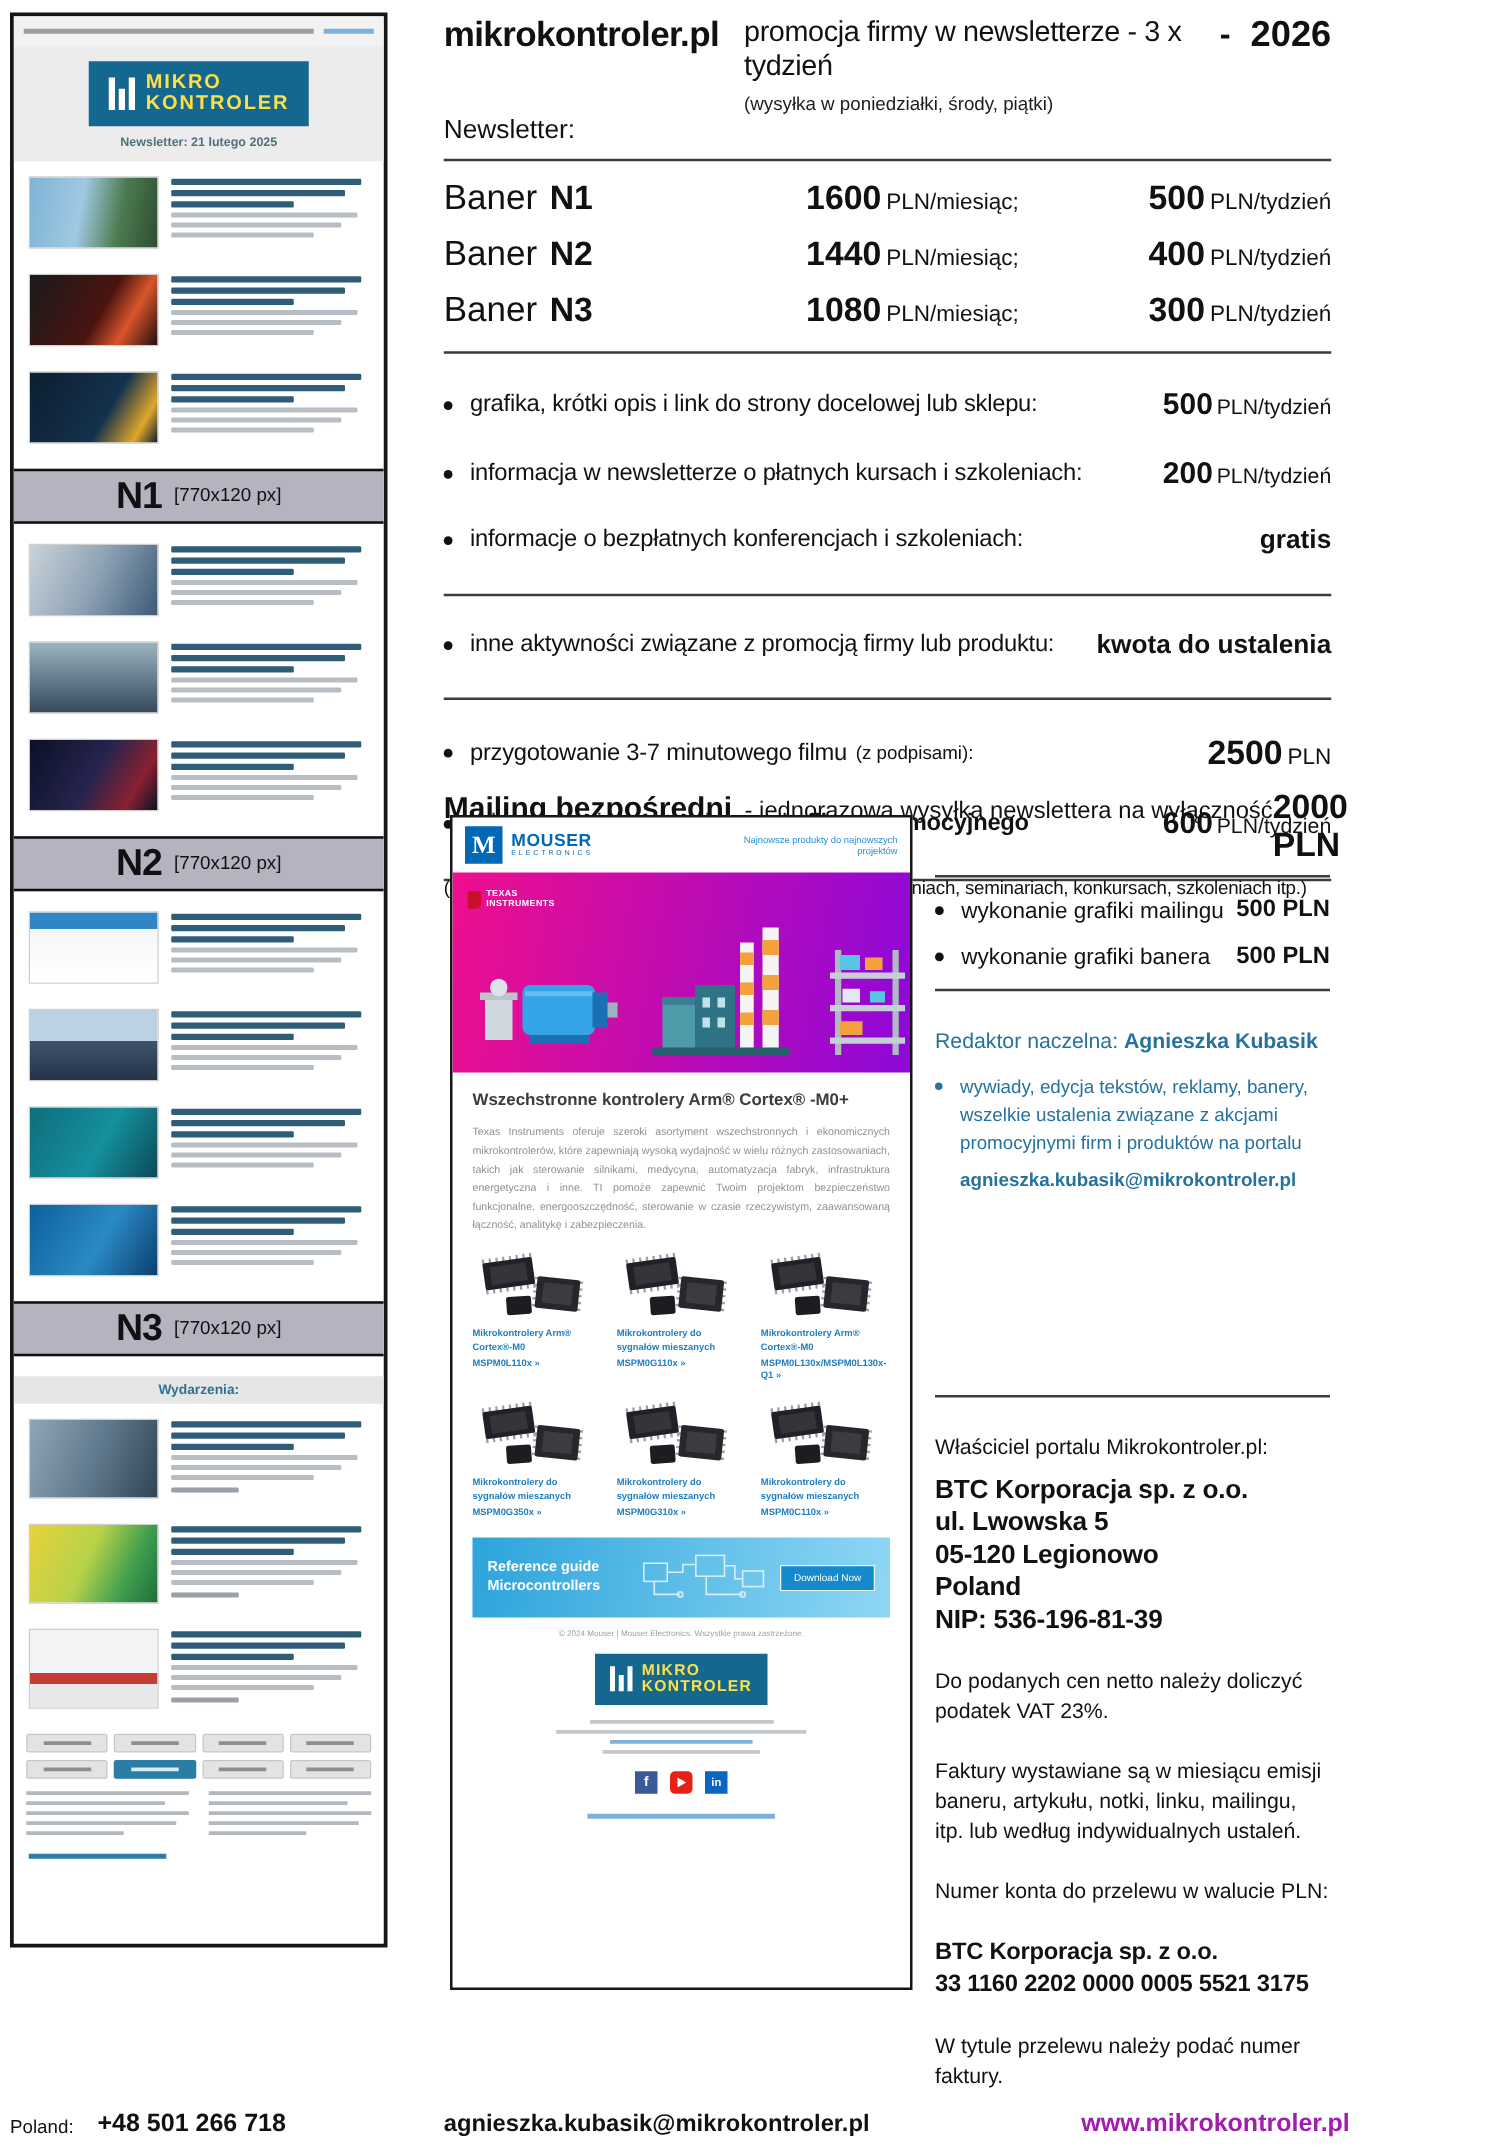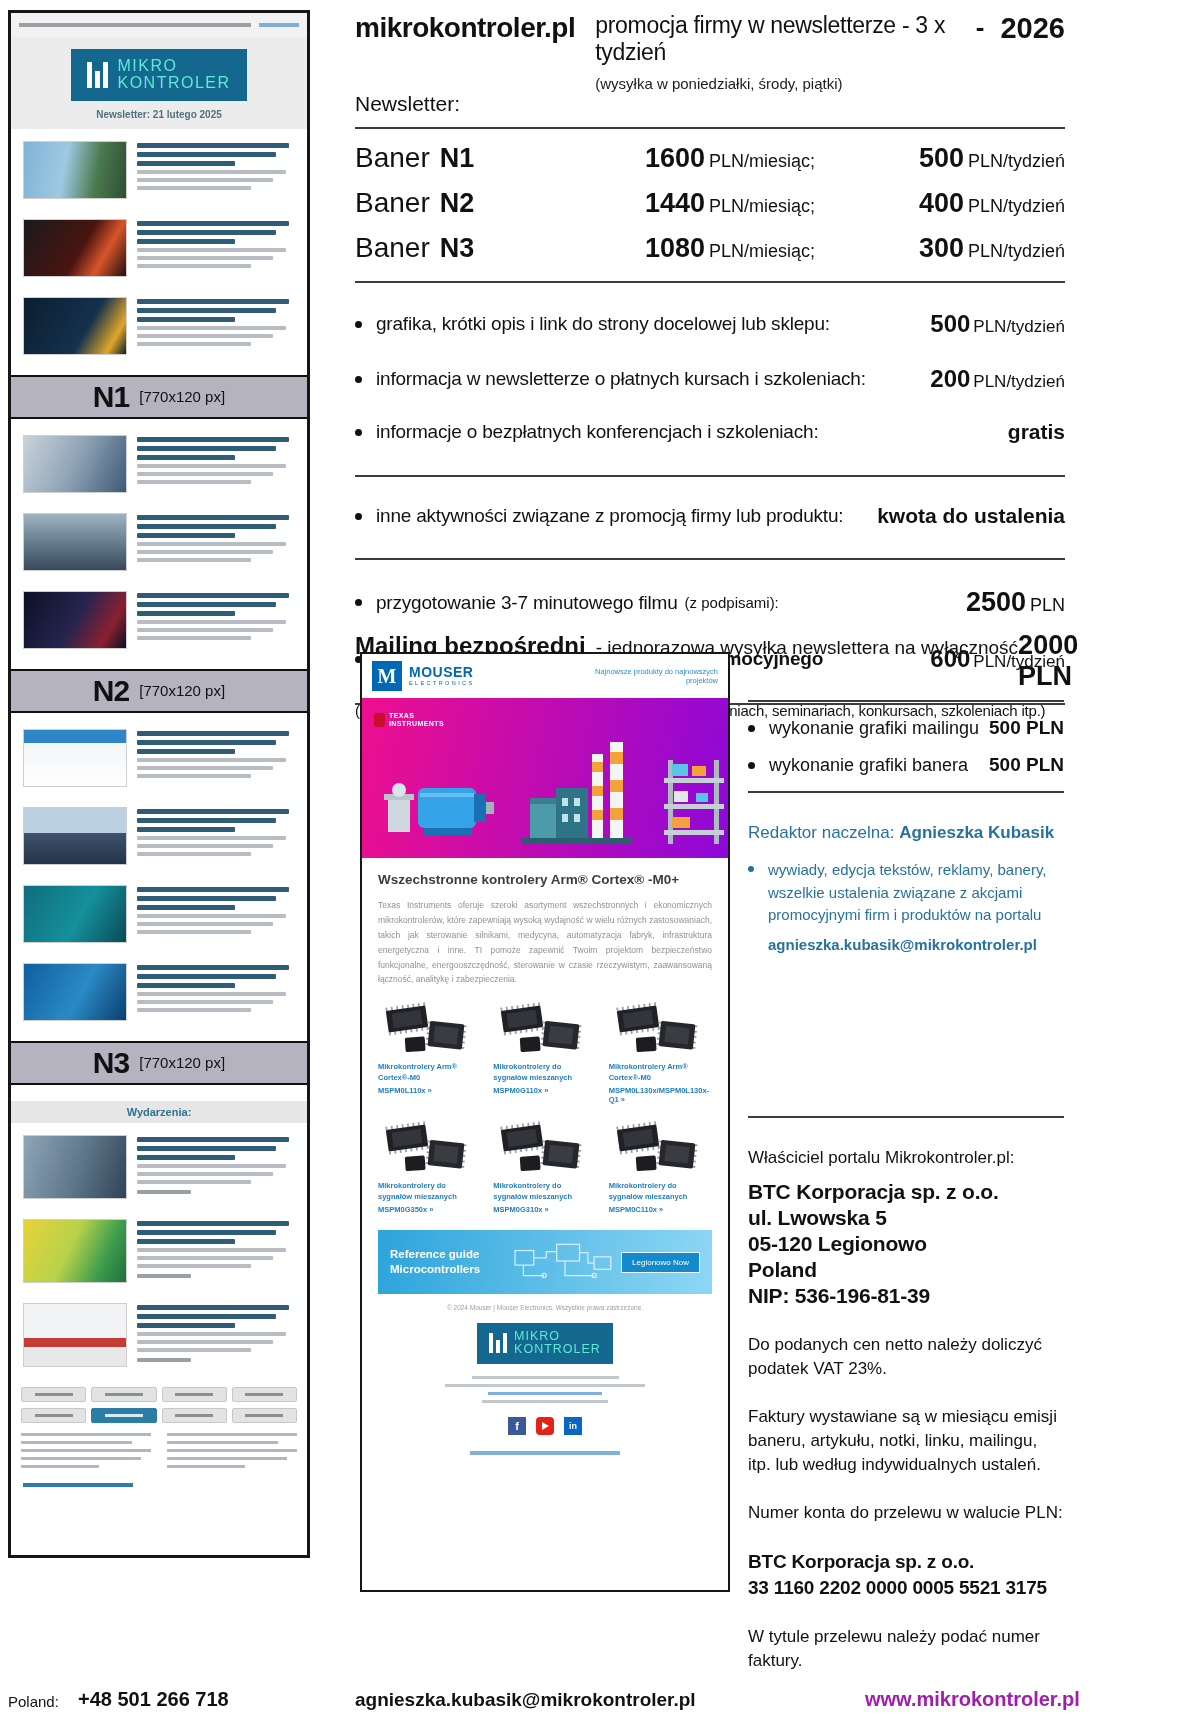--- a/index.html
+++ b/index.html
@@ -17,21 +17,21 @@
 .nl{position:absolute;left:8px;top:10px;width:302px;height:1548px;border:3px solid #161616;background:#fff;overflow:hidden}
 .nl-topbar{height:24px;background:#f2f2f2;display:flex;align-items:center;padding:0 8px;gap:8px}
 .nl-topbar .tb1{height:4px;background:#9aa0a6;flex:1;display:block}
 .nl-topbar .tb2{height:4px;background:#7fb0d9;width:40px;display:block}
 .nl-head{background:#ececec;text-align:center;padding:12px 0 9px}
 .mk-logo{display:inline-flex;align-items:center;gap:9px;background:var(--c-logo);padding:9px 16px}
 .mk-bars{display:flex;align-items:flex-end;gap:3px}
 .mk-bars i{display:block;width:5px;background:#fff}
 .mk-bars i:nth-child(1){height:26px}.mk-bars i:nth-child(2){height:17px}.mk-bars i:nth-child(3){height:26px}
 .mk-text{display:flex;flex-direction:column;align-items:flex-start;line-height:1.05}
-.mk-text span{color:#5eead4;font-weight:normal;font-size:16px;letter-spacing:1.5px}
+.mk-text span{color:#fde047;font-weight:bold;font-size:16px;letter-spacing:1.5px}
 .mk-logo.small{padding:7px 12px;gap:7px}
 .mk-logo.small .mk-bars i{width:4px}
 .mk-logo.small .mk-bars i:nth-child(1),.mk-logo.small .mk-bars i:nth-child(3){height:20px}
 .mk-logo.small .mk-bars i:nth-child(2){height:13px}
 .mk-logo.small .mk-text span{font-size:12.5px;letter-spacing:1px}
 .nl-date{margin-top:8px;font-size:10px;font-weight:bold;color:#51707e;filter:blur(.3px)}
 .article{display:flex;gap:10px;margin:12px 12px 20px}
 .thumb{width:104px;height:58px;flex:none;border:1px solid #cfcfcf}
 .article.event .thumb{height:64px}
 .atext{flex:1;padding-top:2px}
@@ -673,21 +673,21 @@
         <svg class="ref-art" viewBox="0 0 120 50">
           <g stroke="#eaf7ff" stroke-width="1.2" fill="none" opacity=".85">
             <rect x="12" y="14" width="18" height="14"></rect>
               <rect x="52" y="8" width="22" height="16"></rect>
               <rect x="88" y="20" width="16" height="12"></rect>
             <path d="M30 21 h12 v-6 h10 M74 16 h8 v10 h6 M20 28 v10 h20 M60 24 v14 h28"></path>
             <circle cx="40" cy="38" r="2"></circle>
               <circle cx="88" cy="38" r="2"></circle>
           </g>
         </svg>
-        <span class="ref-btn">Legionowo Now</span>
+        <span class="ref-btn">Download Now</span>
       </div>
       <div class="mp-copy">© 2024 Mouser | Mouser Electronics. Wszystkie prawa zastrzeżone.</div>
       <div class="mp-mklogo">
         <div class="mk-logo small">
           <span class="mk-bars">
               <i></i>
               <i></i>
               <i></i>
             </span>
           <span class="mk-text">

